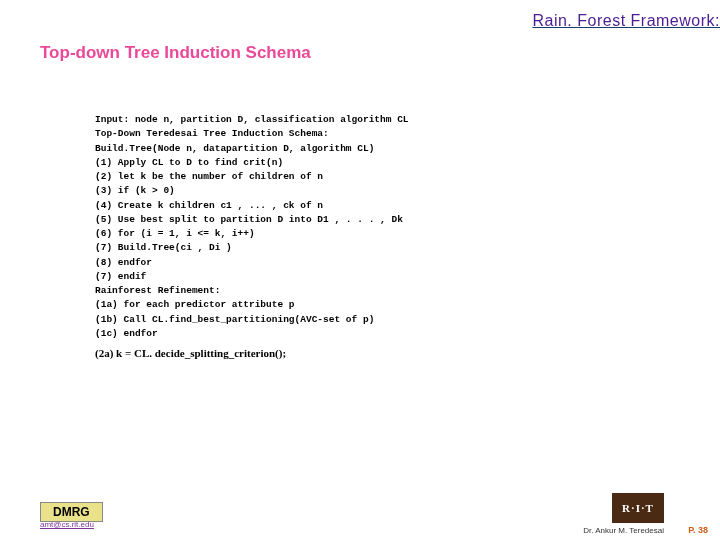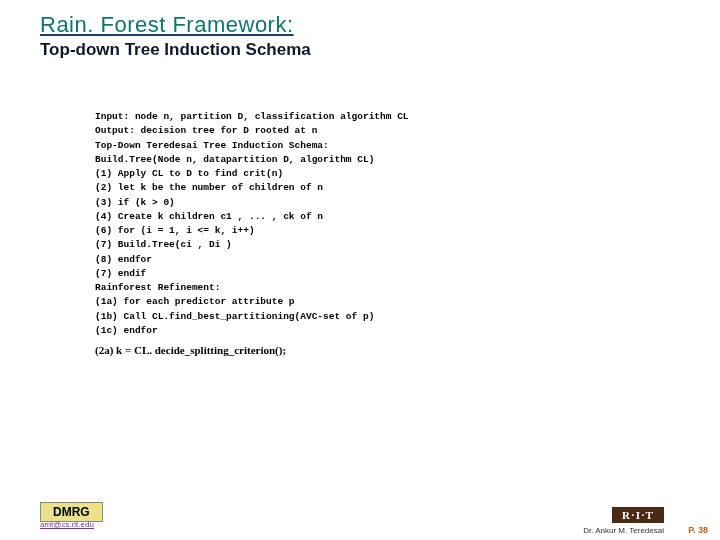--- a/index.html
+++ b/index.html
@@ -8,32 +8,33 @@
       height: 540px;
       background: #ffffff;
       position: relative;
       font-family: Arial, sans-serif;
       overflow: hidden;
     }
     .title-area {
       padding: 12px 0 0 40px;
     }
     .main-title {
-      font-size: 22px;
+      font-size: 16px;
       font-weight: normal;
-      color: #0f766e;
+      color: #4c1d95;
       text-decoration: underline;
       text-decoration-color: #1a3d6e;
       letter-spacing: 0.5px;
+      text-align: right;
     }
     .subtitle {
       font-size: 17px;
       font-weight: bold;
-      color: #0f172a;
-      margin-top: 2px;
+      color: #ec4899;
+      margin-top: 13px;
     }
     .code-block {
       margin: 50px 0 0 95px;
       font-family: 'Courier New', monospace;
       font-size: 9.5px;
       line-height: 1.5;
       color: #000000;
       font-weight: bold;
     }
     .code-line { white-space: pre; display: block; }
@@ -70,21 +71,21 @@
       font-family: Arial, sans-serif;
       font-size: 8px;
       color: #7b339a;
       text-decoration: underline;
     }
     .rit-logo {
       position: absolute;
       right: 56px;
       bottom: 17px;
       width: 52px;
-      height: 16px;
+      height: 30px;
       background: #4a2a12;
       display: flex;
       align-items: center;
       justify-content: center;
       color: #fff;
       font-family: 'Times New Roman', serif;
       font-size: 11px;
       font-weight: bold;
       letter-spacing: 1px;
     }
@@ -110,27 +111,27 @@
 </head>
 <body>
 
 <div class="title-area">
   <div class="main-title">Rain. Forest Framework:</div>
   <div class="subtitle">Top-down Tree Induction Schema</div>
 </div>
 
 <div class="code-block">
   <span class="code-line">Input: node n, partition D, classification algorithm CL</span>
-  <span class="code-line">Output: decision tree for D rooted at n</span>
   <span class="code-line">Top-Down Teredesai Tree Induction Schema:</span>
   <span class="code-line">Build.Tree(Node n, datapartition D, algorithm CL)</span>
   <span class="code-line">(1) Apply CL to D to find crit(n)</span>
   <span class="code-line">(2) let k be the number of children of n</span>
   <span class="code-line">(3) if (k &gt; 0)</span>
   <span class="code-line">(4) Create k children c1 , ... , ck of n</span>
+  <span class="code-line">(5) Use best split to partition D into D1 , . . . , Dk</span>
   <span class="code-line">(6) for (i = 1, i &lt;= k, i++)</span>
   <span class="code-line">(7) Build.Tree(ci , Di )</span>
   <span class="code-line">(8) endfor</span>
   <span class="code-line">(7) endif</span>
   <span class="code-line">Rainforest Refinement:</span>
   <span class="code-line">(1a) for each predictor attribute p</span>
   <span class="code-line">(1b) Call CL.find_best_partitioning(AVC-set of p)</span>
   <span class="code-line">(1c) endfor</span>
 </div>
 <div class="code-footer">(2a) k = CL. decide_splitting_criterion();</div>

